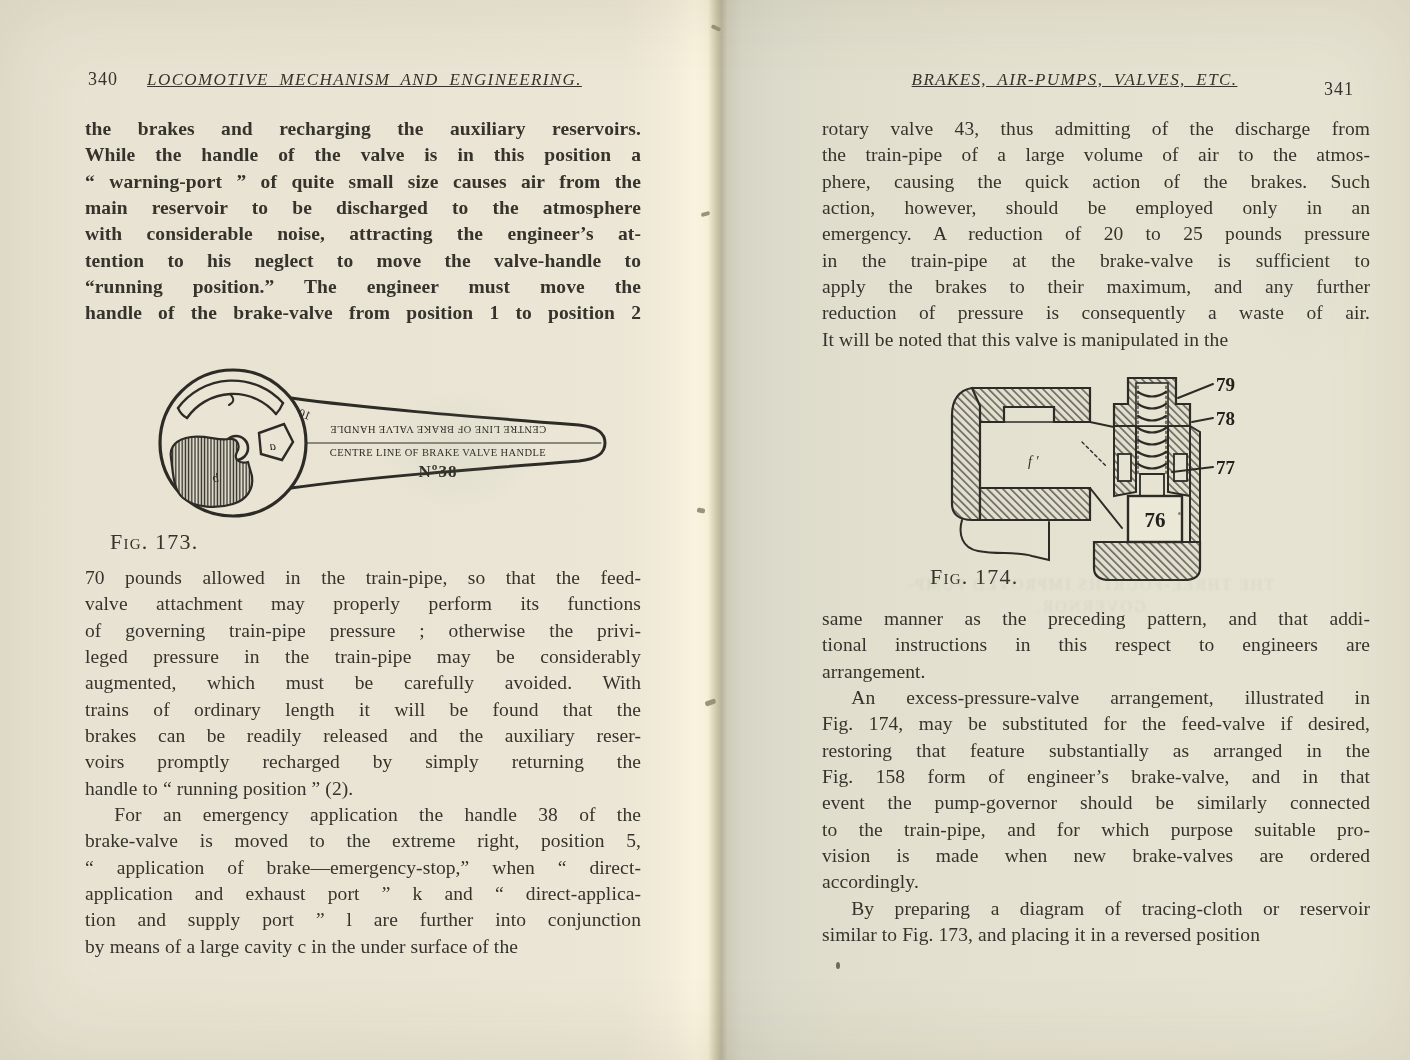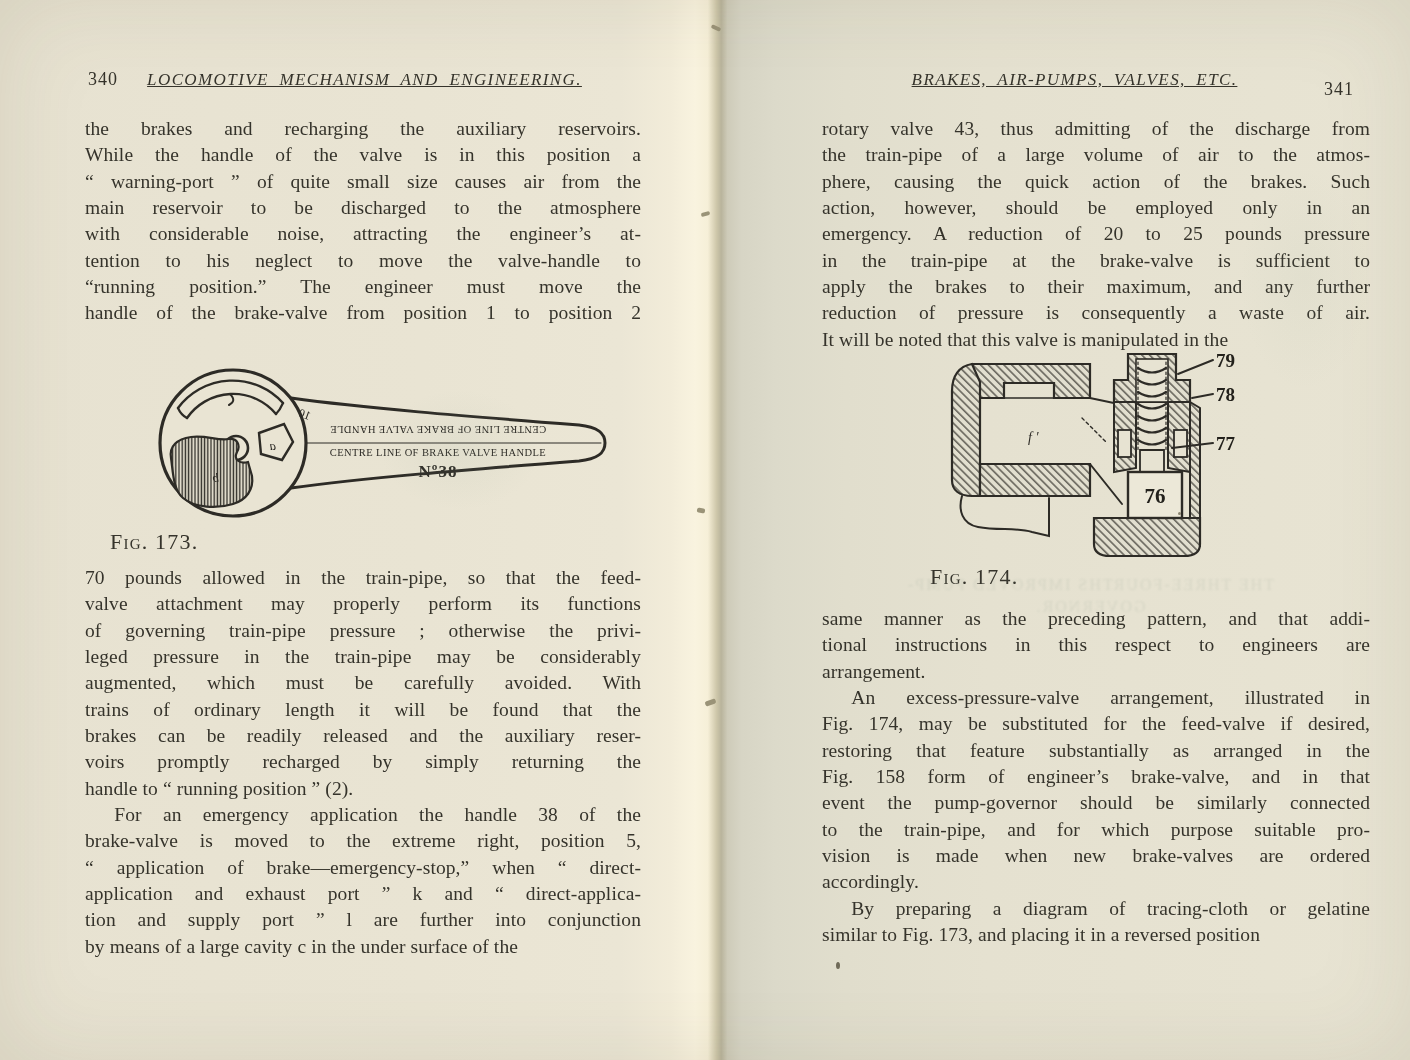--- a/index.html
+++ b/index.html
@@ -32,21 +32,21 @@
   svg text{font-family:"Liberation Serif","DejaVu Serif",serif;}
 </style>
 </head>
 <body>
 
 <div class="scan">
 
   <div class="abs pageno" style="left:88px; top:69px;">340</div>
   <div class="abs runhead" style="left:112px; top:70px; width:505px;">LOCOMOTIVE MECHANISM AND ENGINEERING.</div>
 
-  <div class="abs bodycol" style="left:85px; top:116px; width:556px;">
+  <div class="abs bodycol" style="left:85px; top:116px; width:556px;font-weight:bold;">
       <div class="tline just">the brakes and recharging the auxiliary reservoirs.</div>
       <div class="tline just">While the handle of the valve is in this position a</div>
       <div class="tline just">“ warning-port ” of quite small size causes air from the</div>
       <div class="tline just">main reservoir to be discharged to the atmosphere</div>
       <div class="tline just">with considerable noise, attracting the engineer’s at-</div>
       <div class="tline just">tention to his neglect to move the valve-handle to</div>
       <div class="tline just">“running position.”  The engineer must move the</div>
       <div class="tline just">handle of the brake-valve from position 1 to position 2</div>
     </div>
 
@@ -121,21 +121,21 @@
       <div class="tline just">the train-pipe of a large volume of air to the atmos-</div>
       <div class="tline just">phere, causing the quick action of the brakes.  Such</div>
       <div class="tline just">action, however, should be employed only in an</div>
       <div class="tline just">emergency.  A reduction of 20 to 25 pounds pressure</div>
       <div class="tline just">in the train-pipe at the brake-valve is sufficient to</div>
       <div class="tline just">apply the brakes to their maximum, and any further</div>
       <div class="tline just">reduction of pressure is consequently a waste of air.</div>
       <div class="tline">It will be noted that this valve is manipulated in the</div>
     </div>
 
-  <div class="abs" style="left:932px; top:346px;">
+  <div class="abs" style="left:932px; top:370px;">
     <svg width="320" height="220" viewBox="0 0 320 220">
       <g stroke="#2d2b26" stroke-linecap="round">
 
         <path d="M40 18 L158 18 L158 52 L122 52 L122 37 L72 37 L72 52 L40 52 Z" fill="url(#hatch)" stroke-width="2.2"></path>
 
         <path d="M40 18 C27 20 20 30 20 45 L20 134 C20 144 27 150 40 150 L48 150 L48 36 Z" fill="url(#hatch)" stroke-width="2.2"></path>
 
         <path d="M48 118 L158 118 L158 150 L48 150 Z" fill="url(#hatch)" stroke-width="2.2"></path>
 
         <line x1="48" y1="52" x2="158" y2="52" stroke-width="1.6"></line>
@@ -200,21 +200,21 @@
         <div class="tline just ind">An excess-pressure-valve arrangement, illustrated in</div>
         <div class="tline just">Fig. 174, may be substituted for the feed-valve if desired,</div>
         <div class="tline just">restoring that feature substantially as arranged in the</div>
         <div class="tline just">Fig. 158 form of engineer’s brake-valve, and in that</div>
         <div class="tline just">event the pump-governor should be similarly connected</div>
         <div class="tline just">to the train-pipe, and for which purpose suitable pro-</div>
         <div class="tline just">vision is made when new brake-valves are ordered</div>
         <div class="tline">accordingly.</div>
       </div>
     <div>
-        <div class="tline just ind">By preparing a diagram of tracing-cloth or gelatine</div>
+        <div class="tline just ind">By preparing a diagram of tracing-cloth or reservoir</div>
         <div class="tline">similar to Fig. 173, and placing it in a reversed position</div>
       </div>
   </div>
 
   <div class="nick" style="left:711px; top:26px;  width:10px; height:4px; transform:rotate(25deg);"></div>
   <div class="nick" style="left:701px; top:212px; width:9px;  height:4px; transform:rotate(-15deg);"></div>
   <div class="nick" style="left:697px; top:508px; width:8px;  height:5px; transform:rotate(10deg);"></div>
   <div class="nick" style="left:705px; top:700px; width:11px; height:5px; transform:rotate(-20deg);"></div>
   <div class="blot" style="left:836px; top:962px; width:4px; height:7px; background:#6f6a58;"></div>
   <div class="blot" style="left:1178px; top:512px; width:3px; height:3px; background:#8a8470;"></div>

